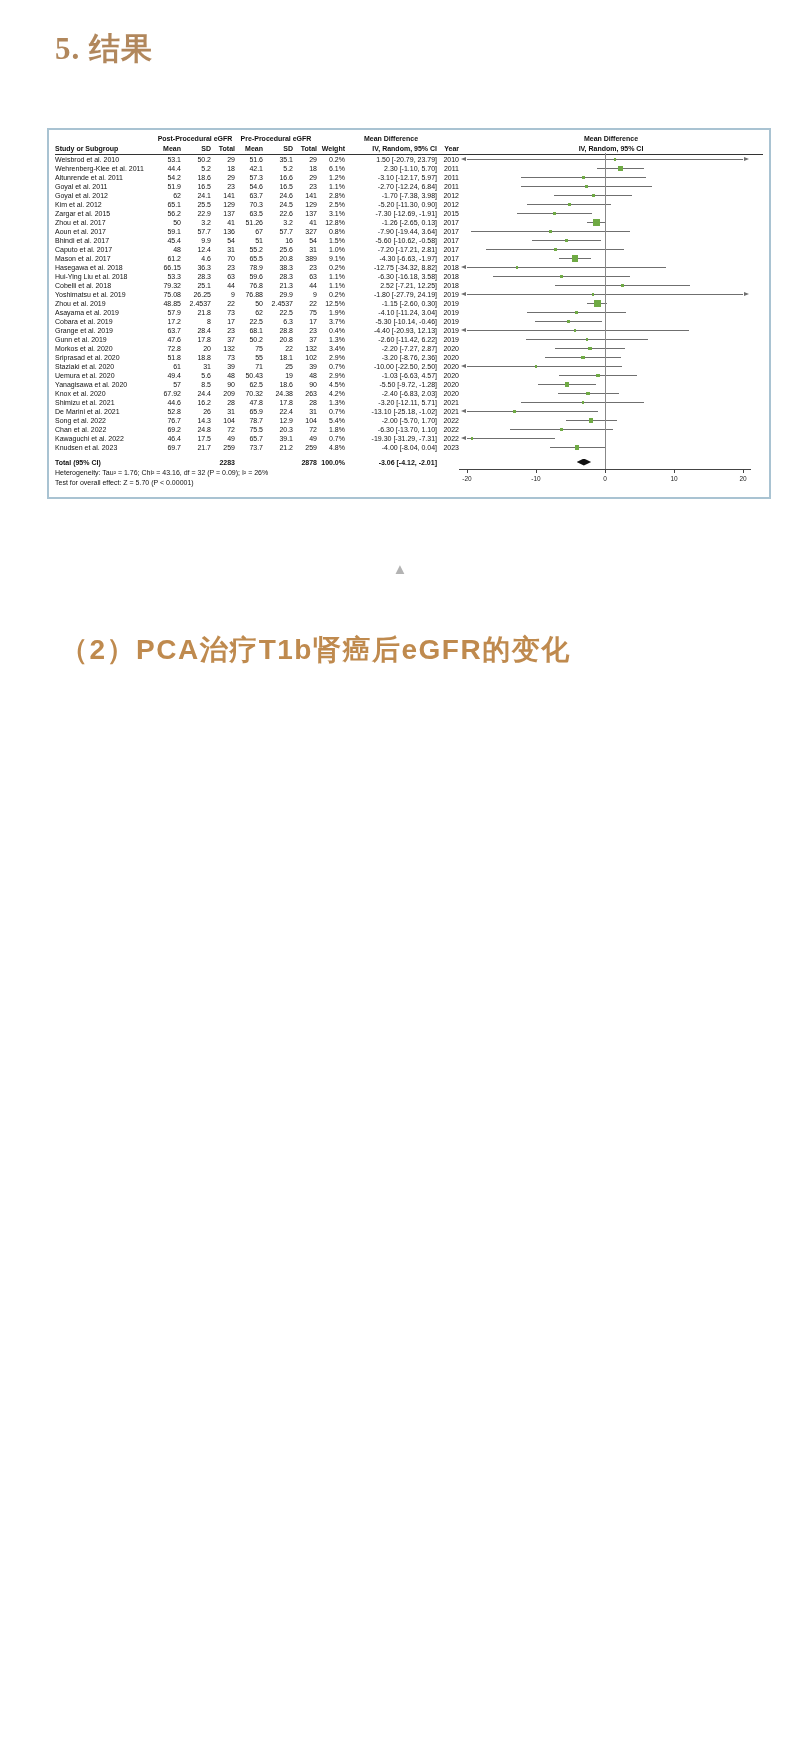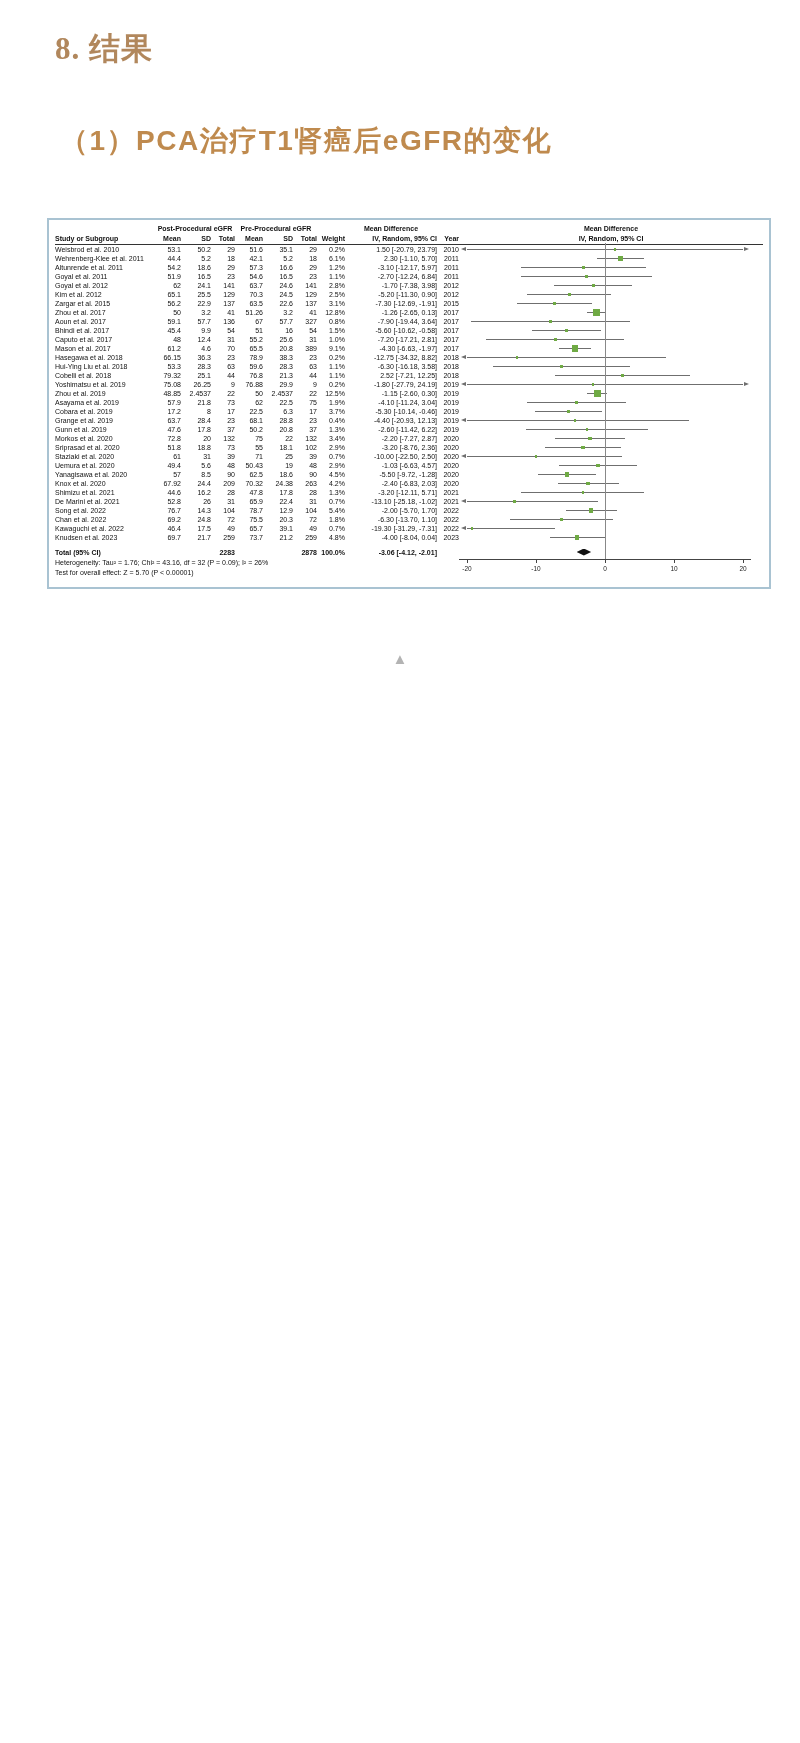--- a/index.html
+++ b/index.html
@@ -35,24 +35,23 @@
   .diamond{position:absolute;background:#111;clip-path:polygon(0 50%,50% 0,100% 50%,50% 100%);}
 
   .tri{width:800px;text-align:center;font-size:15px;color:#b3b3b3;margin-top:62px;line-height:16px;}
   .cap{width:800px;text-align:center;font-size:21px;color:#3f3f3f;margin-top:10px;letter-spacing:1px;}
 </style>
 </head>
 <body>
 
 <div class="page">
 
-  <h1 class="h1">8. 结果</h1>
+  <h1 class="h1">5. 结果</h1>
 
   <section>
-    <h2 class="h2">（1）PCA治疗T1肾癌后eGFR的变化</h2>
   </section>
 
   <figure class="figwrap" style="margin-block:0;margin-inline:0;margin-top:58px;margin-left:47px;">
     <div class="fbox" id="forest">
         <div class="frow hdr">
           <span style="grid-column: 1;"></span>
           <span class="ctr" style="grid-column: 2 / span 3;">Post-Procedural eGFR</span>
           <span class="ctr" style="grid-column: 5 / span 3;">Pre-Procedural eGFR</span>
           <span class="ctr" style="grid-column: 9;">Mean Difference</span>
           <span class="ctr" style="grid-column: 11;">Mean Difference</span>
@@ -635,15 +634,16 @@
             <div class="tlab" style="left: 284px;">20</div>
           </div>
         </div>
         <div class="zline" style="left: 556px; top: 23px; height: 316px;"></div>
       </div>
   </figure>
 
   <div class="tri">▲</div>
 
   <section>
+    <h2 class="h2" style="margin-top:54px;">（2）PCA治疗T1b肾癌后eGFR的变化</h2>
   </section>
 
 </div>
 
 </body></html>

